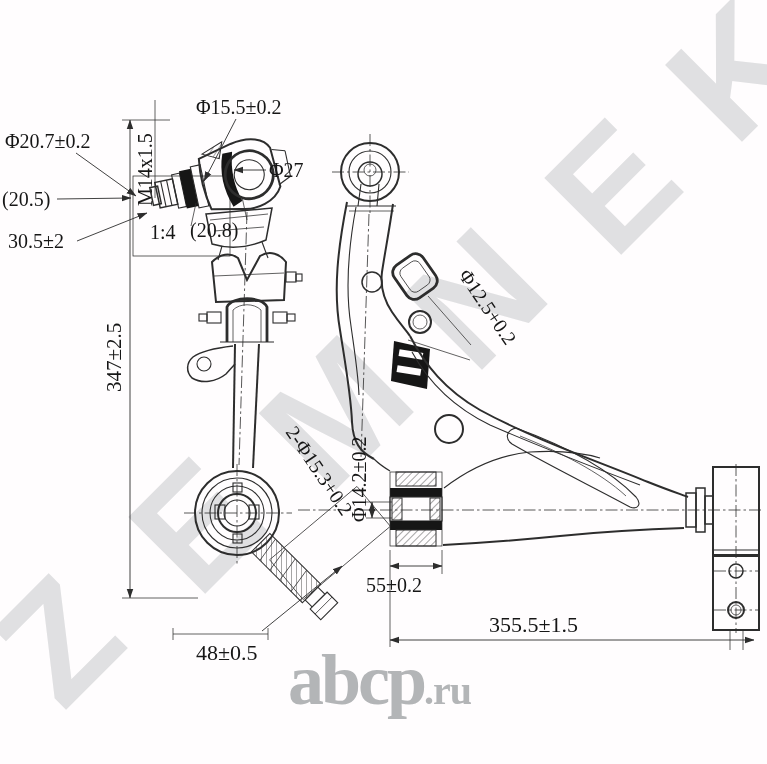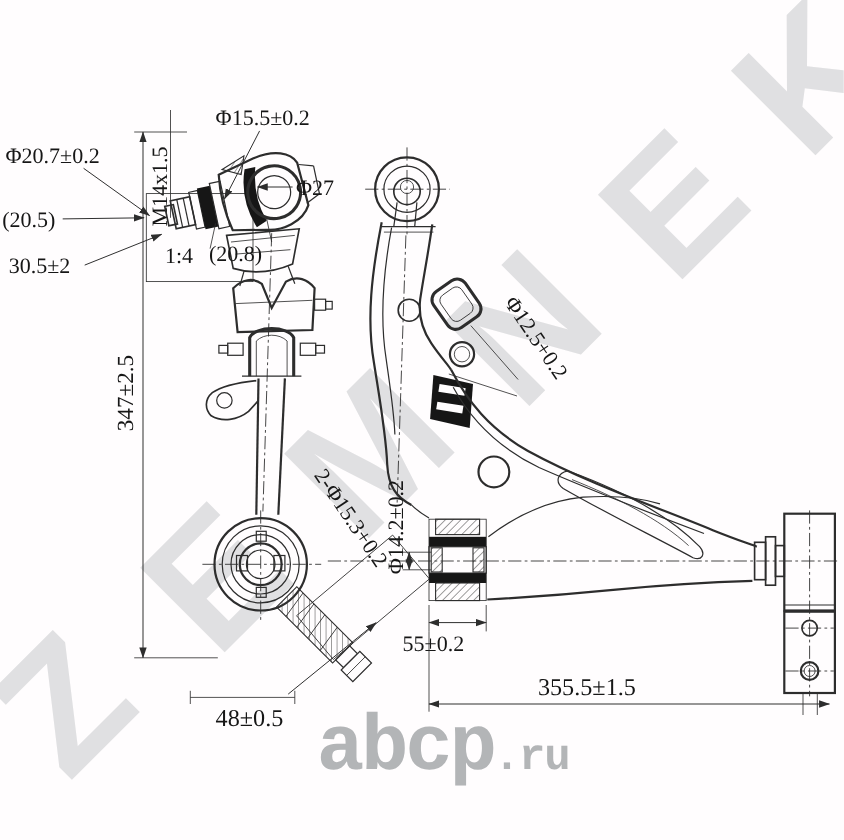--- a/index.html
+++ b/index.html
@@ -33,21 +33,21 @@
   .dash{fill:none;stroke:#2d2d2d;stroke-width:0.8;stroke-dasharray:12 3 2.5 3;}
   .blk{fill:#161616;stroke:none;}
   .hat{fill:url(#hatch);stroke:#2d2d2d;stroke-width:1;}
   .wfill{fill:#fffdfe;}
   text.lbl{font-family:"Liberation Serif",serif;font-size:20px;fill:#161616;}
   text.lbl-big{font-family:"Liberation Serif",serif;font-size:22px;fill:#161616;}
 
   
   .abcp-logo{
     position:absolute;left:288px;top:644px;z-index:1;
-    font-family:Liberation Mono, monospace;
+    font-family:Liberation Serif, serif;
     font-weight:bold;color:#b3b5b7;
     letter-spacing:-3px;line-height:1;
   }
   .abcp-logo .main{font-size:72px;}
   .abcp-logo .ru{font-size:40px;letter-spacing:-1px;}
 </style>
 </head>
 <body>
 
 <div class="stage">

